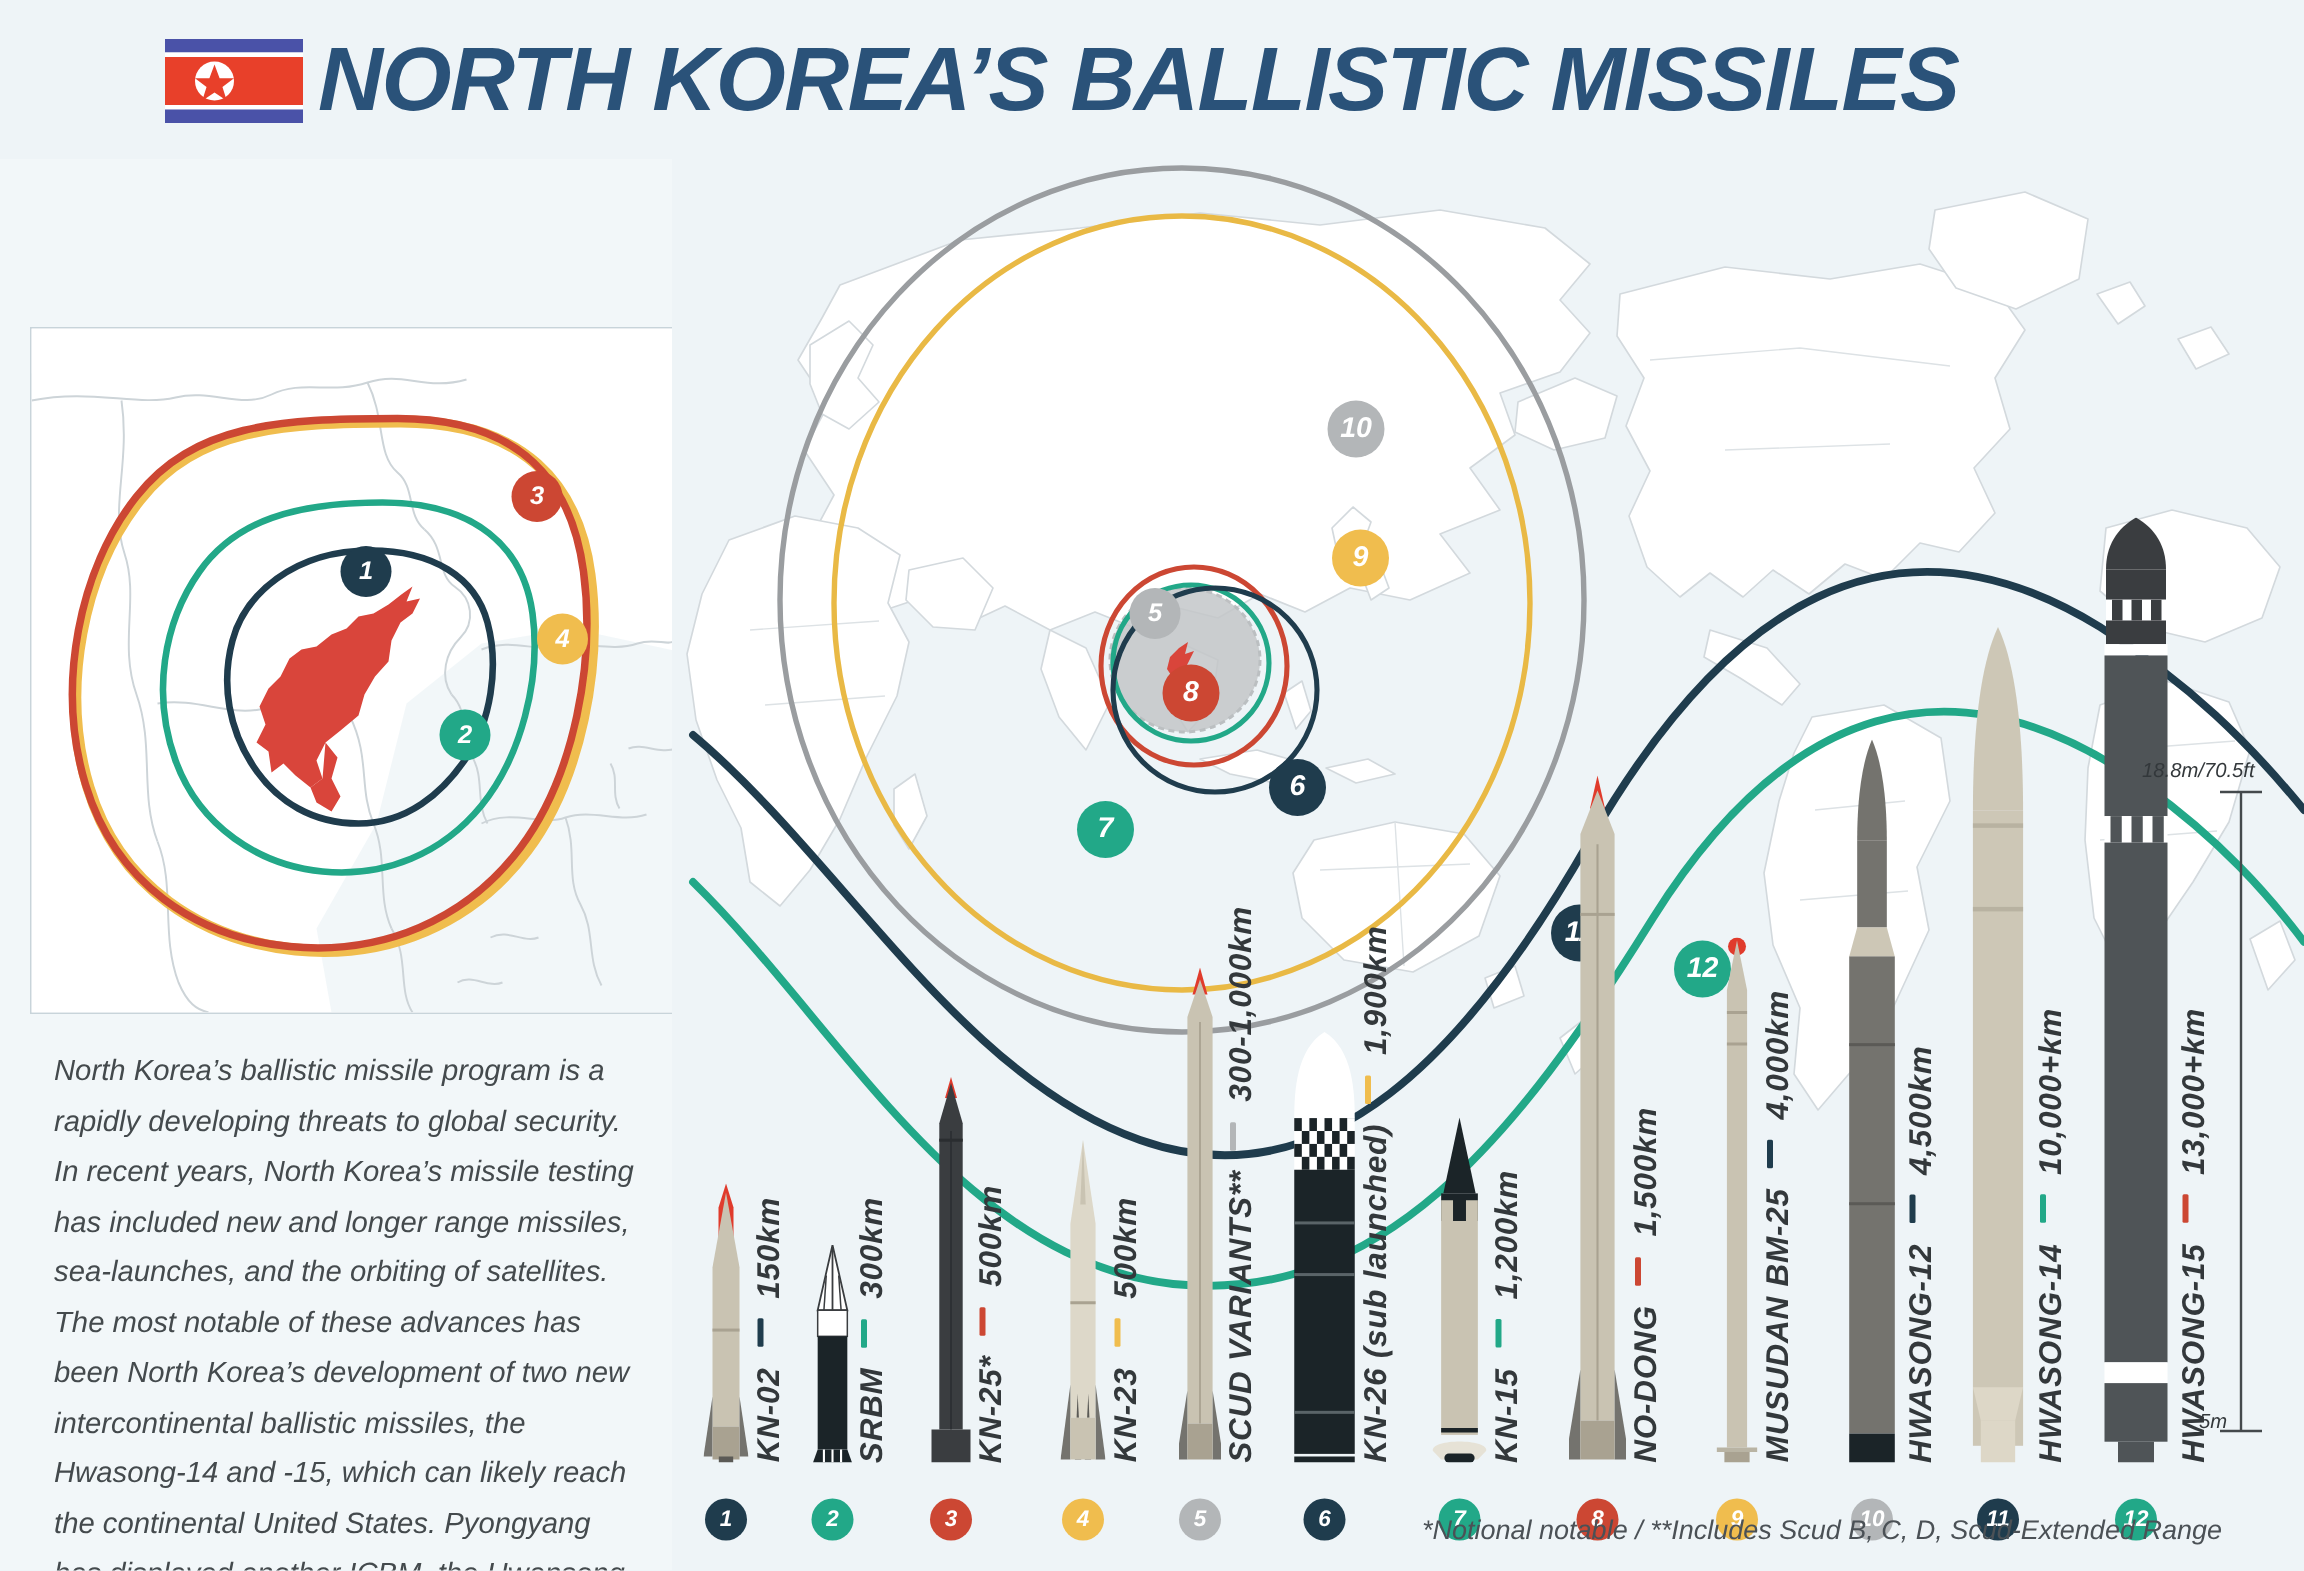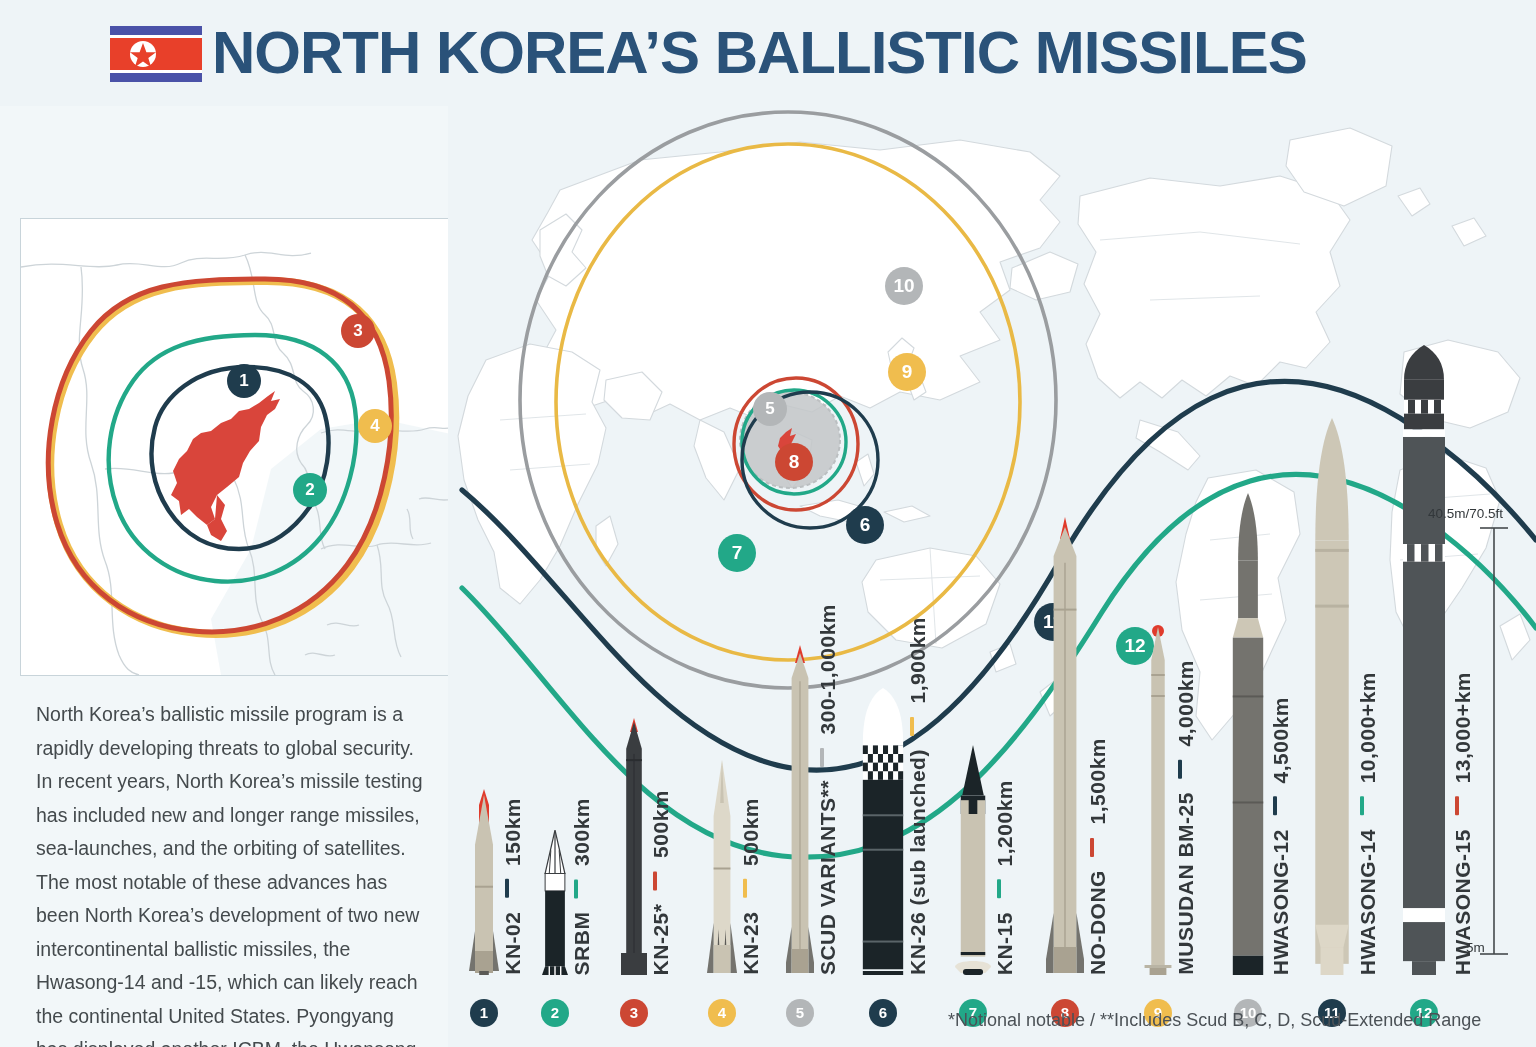--- a/index.html
+++ b/index.html
@@ -4,21 +4,21 @@
 <title>North Korea's Ballistic Missiles</title>
 <style>
   html,body{margin:0;padding:0;}
   body{
     width:1536px;height:1047px;
     background:#eef4f7;
     font-family:"Liberation Sans", sans-serif;
     overflow:hidden;
     position:relative;
   }
-  #root{position:relative;width:1536px;height:1047px;}
+  #root{position:relative;width:1536px;height:1047px;font-style:italic;}
 
   
   #header{position:absolute;left:0;top:0;width:1536px;height:106px;}
   #flag{position:absolute;left:110px;top:26px;width:92px;height:56px;}
   #title{
     position:absolute;left:212px;top:16px;width:1300px;
     font-size:60px;font-weight:bold;letter-spacing:-1px;
     color:#2a5279;line-height:74px;white-space:nowrap;
   }
 
@@ -411,16 +411,16 @@
             <rect x="4" y="216.71999999999997" width="42" height="346.5" fill="#4f5457"></rect>
             <rect x="4" y="563.22" width="42" height="13.86" fill="#ffffff"></rect>
             <rect x="4" y="577.08" width="42" height="39.06" fill="#4f5457"></rect>
             <rect x="13" y="616.14" width="24" height="13.86" fill="#4f5457"></rect>
           </svg></div>
         <div class="m-label" style="left: 1004px;"><span>HWASONG-15</span> <span class="sep" style="background: rgb(204, 71, 51);"></span> <span>13,000+km</span></div>
         <div class="badge row" style="left: 962px; bottom: 20px; background: rgb(34, 168, 136);">12</div>
       </div>
     </div>
 
-  <div id="scale-top-label">40.5m/70.5ft</div>
+  <div id="scale-top-label">18.8m/70.5ft</div>
   <div id="scale-bottom-label">5m</div>
   <div id="footnote">*Notional notable / **Includes Scud B, C, D, Scud-Extended Range</div>
 </div>
 
 </body></html>

